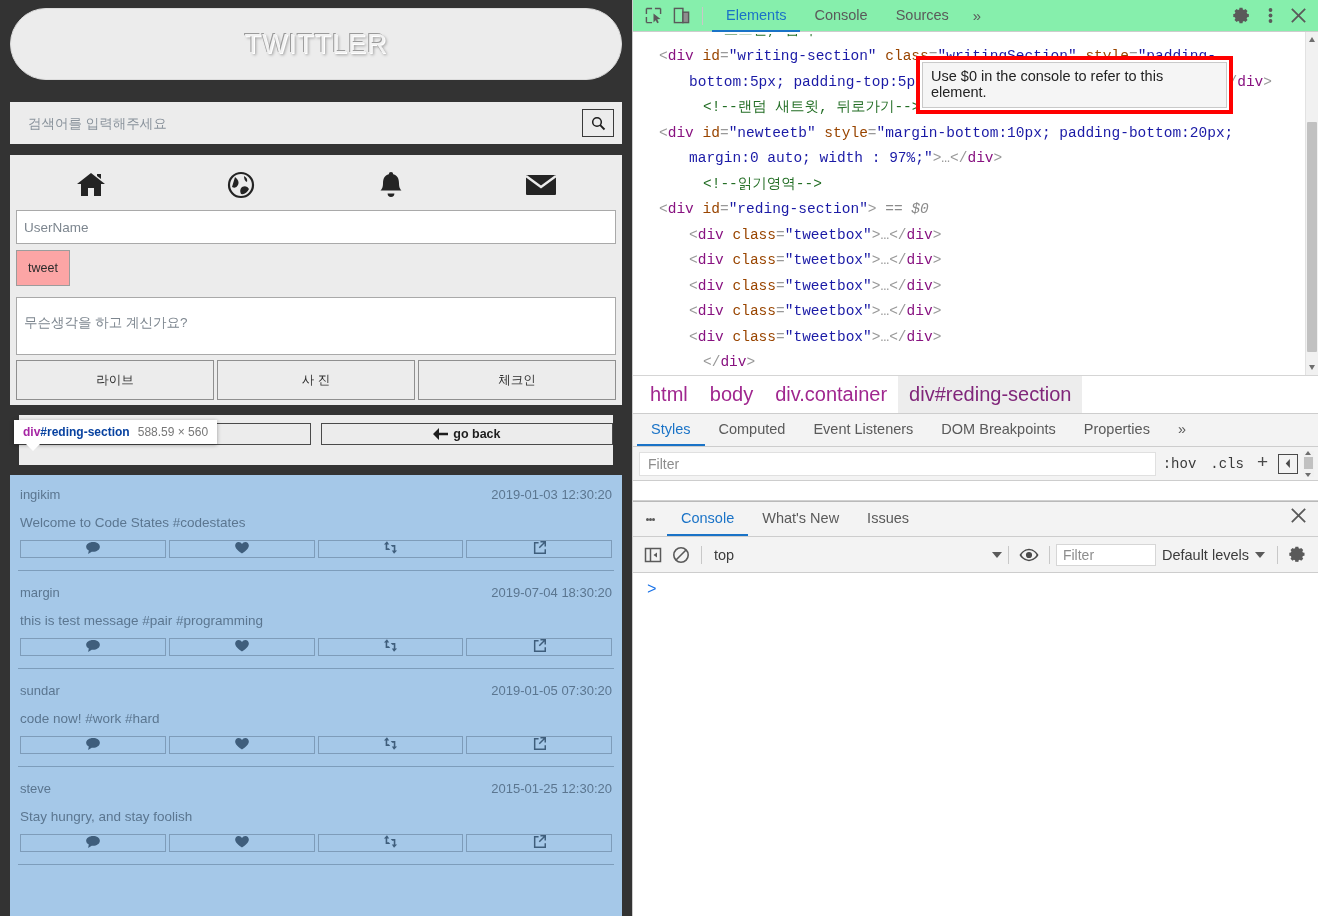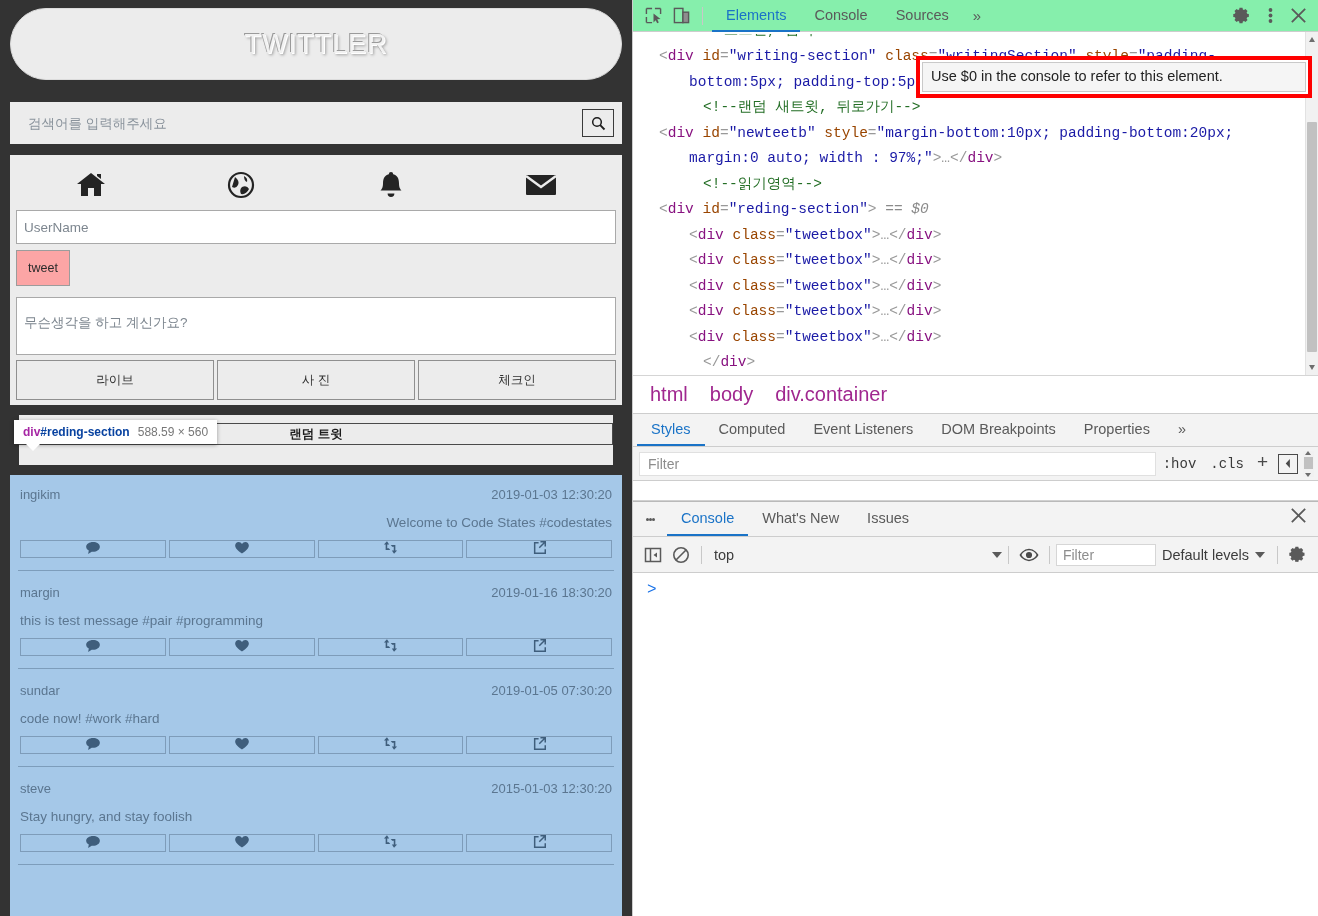--- a/index.html
+++ b/index.html
@@ -94,21 +94,21 @@
     font-family:"Liberation Sans", sans-serif;
     display:flex; align-items:center; justify-content:center; gap:5px;
   }
 
   
   .reding-section {
     background:#a5c8e8; width:100%; padding:0 8px;
     height:505px; overflow:hidden;
   }
   .tweetbox { padding:14px 2px 12px 2px; border-bottom:1px solid #7d9dbb; }
-  .tweetbox:first-child { padding-top:12px;text-align:right; }
+  .tweetbox:first-child { padding-top:12px; }
   .tb-head { display:flex; justify-content:space-between; font-size:13px; color:#5b7690; }
   .tb-user { color:#5b7690; }
   .tb-time { color:#5b7690; }
   .tb-msg { font-size:13.5px; color:#5b7690; margin-top:13px; }
   .tb-actions { display:flex; gap:3px; margin-top:10px; }
   .tb-act {
     flex:1; height:18px; border:1px solid #7e9cb9; background:#a5c8e8;
     display:flex; align-items:center; justify-content:center; cursor:pointer;
   }
   .tb-act svg { fill:#3f5e7c; }
@@ -182,21 +182,21 @@
   .row-sel {
     background:#ffffff;
   }
   .dots-gutter {
     position:absolute; left:4px; top:7px; color:#8a8a8a; font-size:13px;
     letter-spacing:1.5px; font-family:"Liberation Sans", sans-serif;
   }
   .dollar-hint { color:#8a8a8a; font-style:italic; }
 
   .dollar-popup {
-    position:absolute; left:283px; top:24px; width:396px;
+    position:absolute; left:283px; top:24px; width:317px;
     border:4px solid #ff0000; background:#fff; z-index:30;
   }
   .dollar-popup-inner {
     border:1px solid #c9c9c9; background:#f5f5f5; margin:2px;
     padding:5px 8px 7px 8px; font-size:14.5px; color:#222;
     font-family:"Liberation Sans", sans-serif;
   }
 
   .vscroll {
     position:absolute; right:0; top:0; width:13px; height:100%;
@@ -354,20 +354,26 @@
 
       <div class="opt-row">
         <button class="opt-btn">라이브</button>
         <button class="opt-btn">사 진</button>
         <button class="opt-btn">체크인</button>
       </div>
     </div>
 
     <div class="newteetb">
       <button class="nt-btn">랜덤 트윗</button>
+      <button class="nt-btn">
+        <svg width="15" height="12" viewBox="0 0 15 12">
+          <path d="M6 0 L0 6 L6 12 V7.3 H15 V4.7 H6 Z" fill="#1d1d1d"></path>
+        </svg>
+        <span>go back</span>
+      </button>
     </div>
 
     <div class="reding-section" id="reding-section">
         <div class="tweetbox">
           <div class="tb-head">
             <span class="tb-user">ingikim</span>
             <span class="tb-time">2019-01-03 12:30:20</span>
           </div>
           <div class="tb-msg">Welcome to Code States #codestates</div>
           <div class="tb-actions">
@@ -390,21 +396,21 @@
               <span><svg width="13" height="13" viewBox="0 0 14 14">
                   <path d="M1 1h5v1.6H2.6v9.8h9.8V9h1.6v5H1V1z"></path>
                   <path d="M8 0h6v6h-1.6V2.7L7.3 7.8 6.2 6.7 11.3 1.6H8V0z"></path>
                 </svg></span>
             </div>
           </div>
         </div>
         <div class="tweetbox">
           <div class="tb-head">
             <span class="tb-user">margin</span>
-            <span class="tb-time">2019-01-16 18:30:20</span>
+            <span class="tb-time">2019-07-04 18:30:20</span>
           </div>
           <div class="tb-msg">this is test message #pair #programming</div>
           <div class="tb-actions">
             <div class="tb-act">
               <span><svg width="14" height="12" viewBox="0 0 16 14">
                   <path d="M8 0C3.6 0 0 2.5 0 5.6c0 1.8 1.2 3.4 3.1 4.4L2.3 14l4.2-2.6c.5.1 1 .1 1.5.1 4.4 0 8-2.5 8-5.9S12.4 0 8 0z"></path>
                 </svg></span>
             </div>
             <div class="tb-act">
               <span><svg width="14" height="12" viewBox="0 0 16 14">
@@ -450,21 +456,21 @@
               <span><svg width="13" height="13" viewBox="0 0 14 14">
                   <path d="M1 1h5v1.6H2.6v9.8h9.8V9h1.6v5H1V1z"></path>
                   <path d="M8 0h6v6h-1.6V2.7L7.3 7.8 6.2 6.7 11.3 1.6H8V0z"></path>
                 </svg></span>
             </div>
           </div>
         </div>
         <div class="tweetbox">
           <div class="tb-head">
             <span class="tb-user">steve</span>
-            <span class="tb-time">2015-01-03 12:30:20</span>
+            <span class="tb-time">2015-01-25 12:30:20</span>
           </div>
           <div class="tb-msg">Stay hungry, and stay foolish</div>
           <div class="tb-actions">
             <div class="tb-act">
               <span><svg width="14" height="12" viewBox="0 0 16 14">
                   <path d="M8 0C3.6 0 0 2.5 0 5.6c0 1.8 1.2 3.4 3.1 4.4L2.3 14l4.2-2.6c.5.1 1 .1 1.5.1 4.4 0 8-2.5 8-5.9S12.4 0 8 0z"></path>
                 </svg></span>
             </div>
             <div class="tb-act">
               <span><svg width="14" height="12" viewBox="0 0 16 14">
@@ -584,20 +590,21 @@
         <div class="arrow-up"></div>
         <div class="thumb"></div>
         <div class="arrow-dn"></div>
       </div>
     </div>
 
     <div class="crumbs" id="crumbs">
         <div class="crumb">html</div>
         <div class="crumb">body</div>
         <div class="crumb">div.container</div>
+        <div class="crumb sel">div#reding-section</div>
       </div>
 
     <div class="styles-tabs">
       <div class="st-tab active">Styles</div>
       <div class="st-tab">Computed</div>
       <div class="st-tab">Event Listeners</div>
       <div class="st-tab">DOM Breakpoints</div>
       <div class="st-tab">Properties</div>
       <div class="st-tab">»</div>
     </div>

